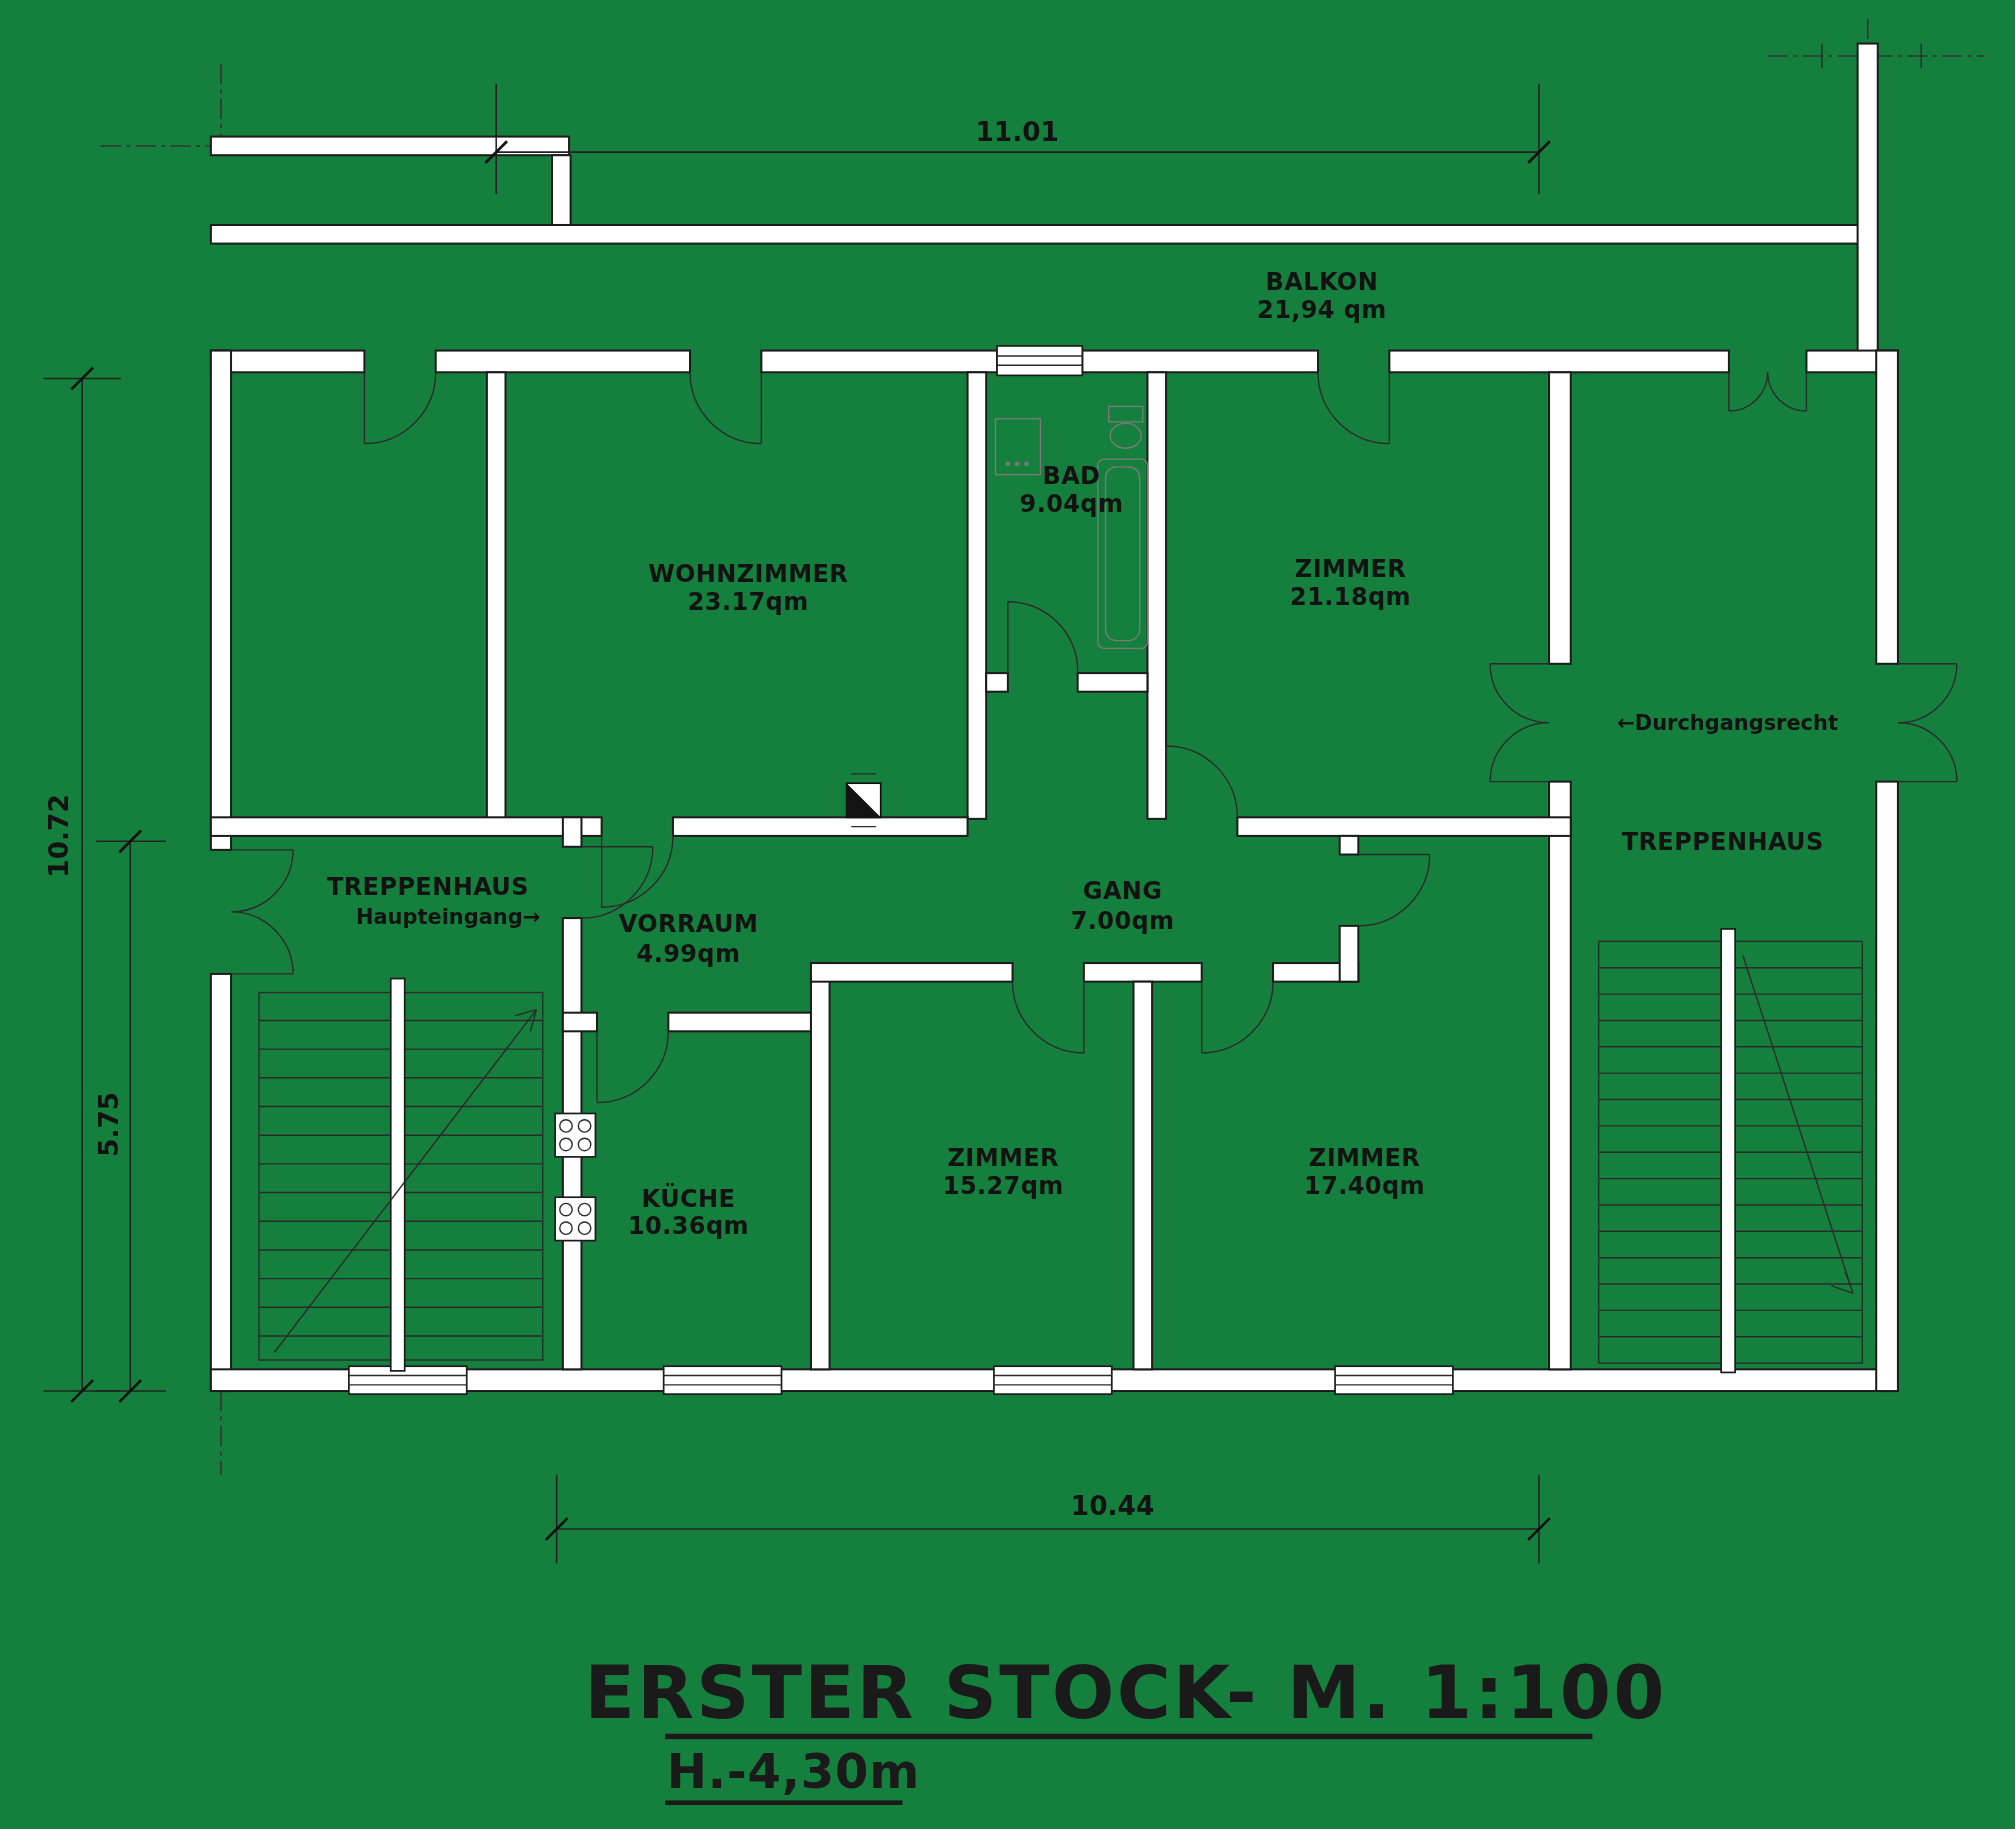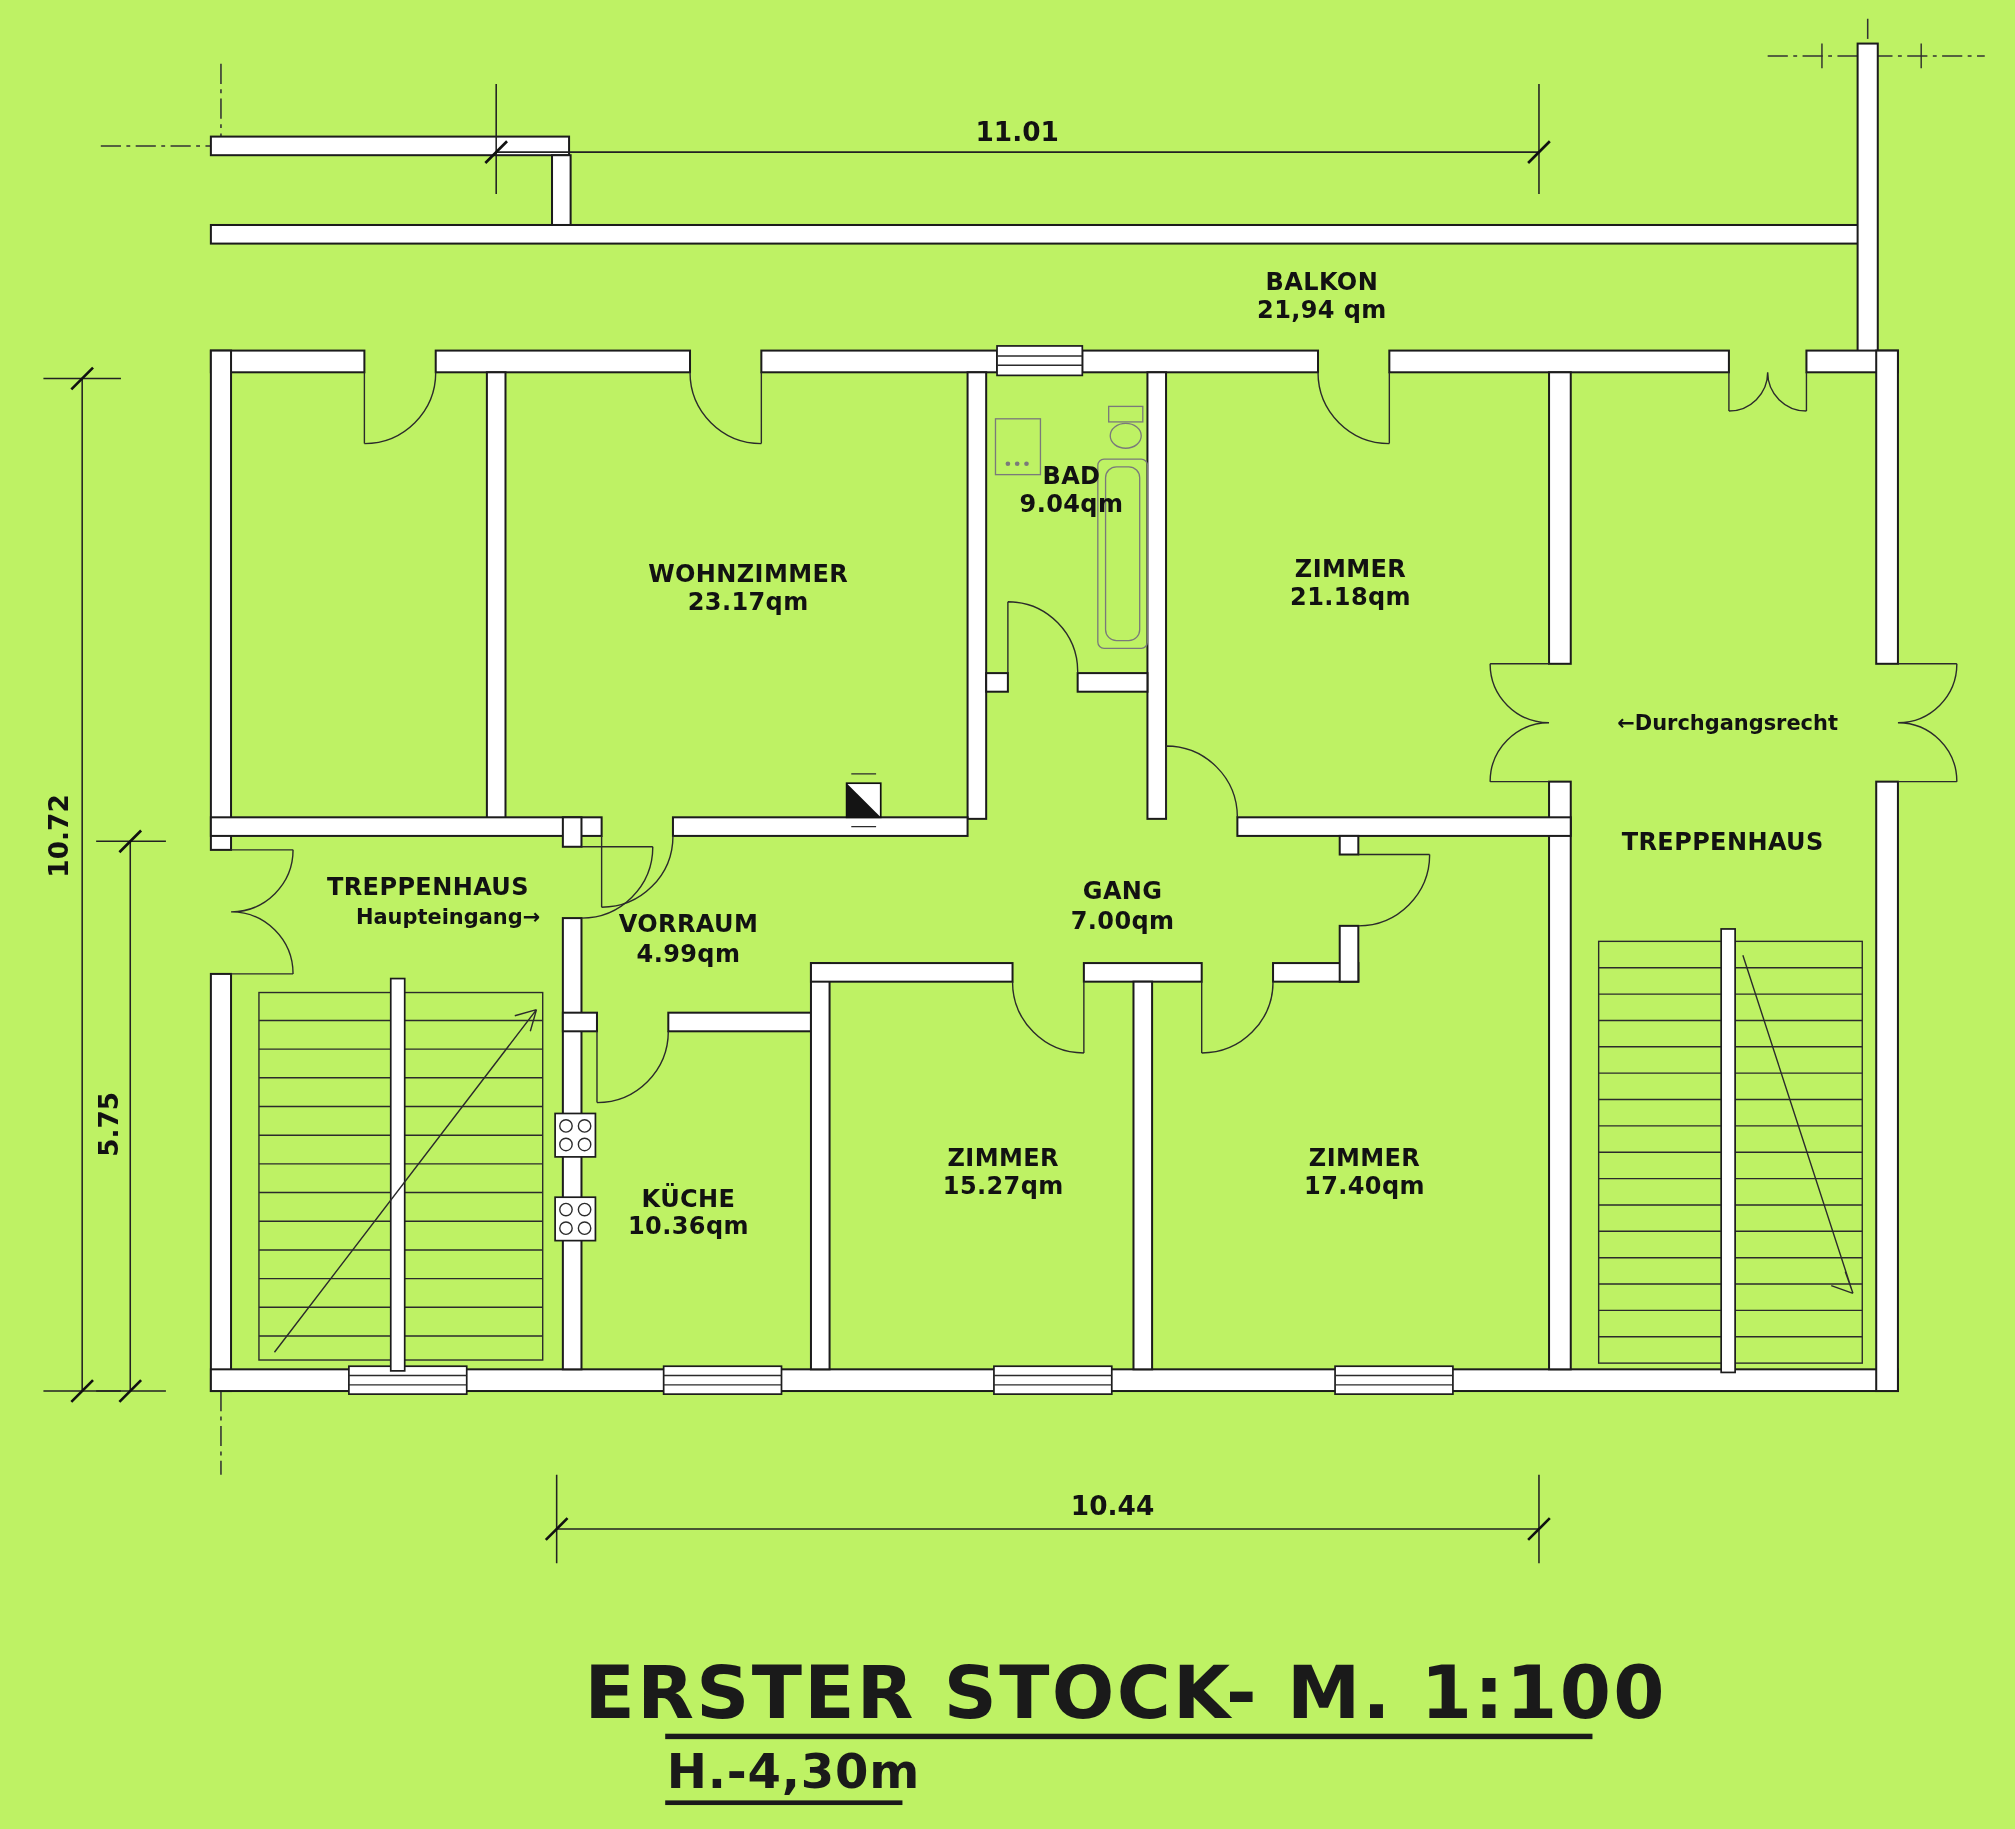--- a/index.html
+++ b/index.html
@@ -1,16 +1,16 @@
 <!DOCTYPE html>
 <html style="font-size:12.4px"><head>
 <meta charset="utf-8">
 <style>
   html,body{margin:0;padding:0;background:#ffffff;}
-  .page{position:relative;width:2015px;height:1830px;background:#bef264;overflow:hidden;
+  .page{position:relative;width:2015px;height:1830px;background:#15803d;overflow:hidden;
         font-family:"DejaVu Sans",sans-serif;}
   svg{display:block}
   .wall{fill:#ffffff;stroke:#1c1c1c;stroke-width:2.6;}
   .thin{fill:none;stroke:#2b2b2b;stroke-width:1.8;}
   .door{fill:none;stroke:#2b2b2b;stroke-width:1.8;}
   .winbox{fill:#ffffff;stroke:#1c1c1c;stroke-width:2.2;}
   .fix{fill:none;stroke:#7a7a7a;stroke-width:1.7;}
   .dimln{fill:none;stroke:#222;stroke-width:2;}
   .slash{fill:none;stroke:#111;stroke-width:3.4;}
   .dashdot{fill:none;stroke:#333;stroke-width:2;stroke-dasharray:26 7 5 7;}

